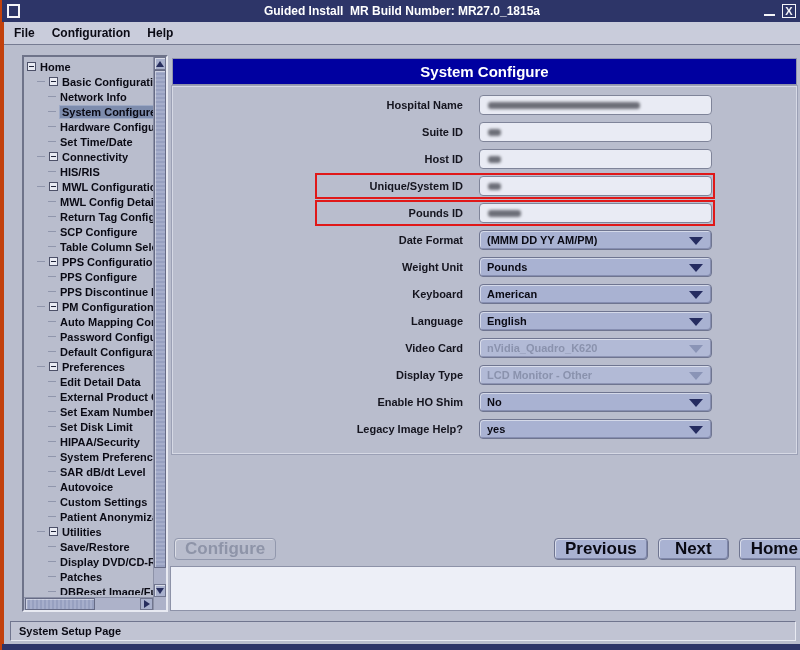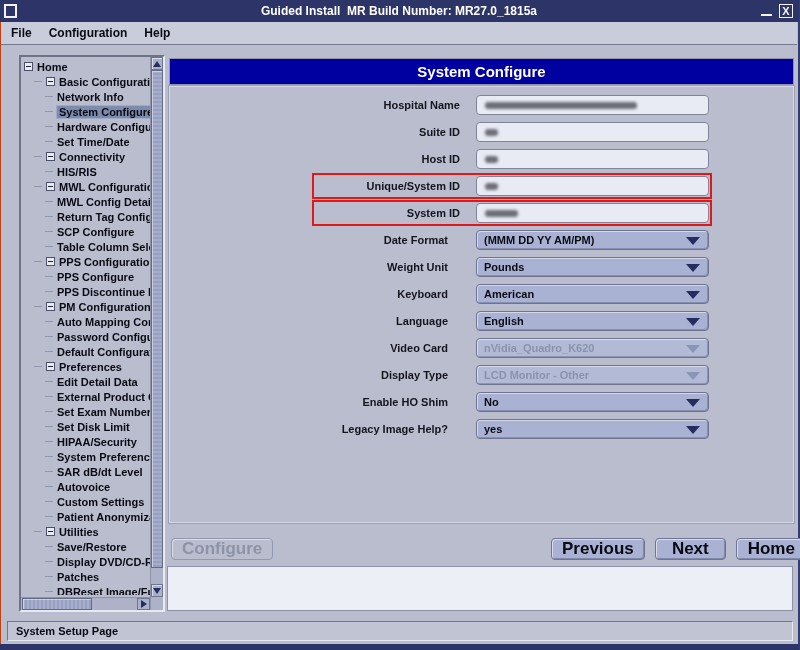--- a/index.html
+++ b/index.html
@@ -2,21 +2,21 @@
 <html><head>
 <meta charset="utf-8">
 <style>
   * { margin:0; padding:0; box-sizing:border-box; }
   html,body { width:800px; height:650px; overflow:hidden; }
   body { font-family:"Liberation Sans", sans-serif; }
 
   .window {
     position:relative; width:800px; height:650px;
     background:#b9bdcd;
-    border-left:1px solid #c2410c; border-right:2px solid #343d6e;
+    border-left:4px solid #c2410c; border-right:2px solid #343d6e;
   }
 
   
   .title-bar {
     position:absolute; top:0; left:-2px; width:800px; height:22px;
     background:#2d3568; display:flex; align-items:center;
     color:#fff;
   }
   .win-menu-icon {
     width:13px; height:14px; border:2px solid #f4f4f8; margin-left:5px; background:#2d3568;
@@ -105,21 +105,21 @@
     border:1px solid #70758e; display:flex; align-items:center; justify-content:center; }
 
   
   .form-header {
     position:absolute; left:168px; top:13px; width:625px; height:27px;
     background:#0000a0; color:#ffffff; font-size:15px; font-weight:bold;
     display:flex; align-items:center; justify-content:center;
     border:1px solid #8f94ab;
   }
   .form-body {
-    position:absolute; left:168px; top:41px; width:625px; height:437px;
+    position:absolute; left:168px; top:41px; width:625px; height:368px;
     background:#b9bdcd; border:1px solid #d6d9e5; box-shadow:0 0 0 1px #9ba0b5;
   }
   .form-rows { padding-top:5px; }
   .form-row {
     display:flex; align-items:center; margin-left:142px; width:400px;
     border:2px solid transparent; padding:1px; margin-bottom:1px;
   }
   .form-row.highlighted { border-color:#e01818;align-items:center; }
   .flabel {
     flex:1; text-align:right; margin-right:16px;
@@ -132,21 +132,20 @@
   }
   .smudge {
     display:inline-block; height:7px; background:#4d4f58; border-radius:3px;
     filter:blur(1.6px); opacity:.8;
   }
   .dropdown {
     flex:none; width:233px; height:20px; background:#a9b2d2;
     border:1px solid #6f7590; border-radius:4px; position:relative;
     display:flex; align-items:center; padding-left:7px;
     box-shadow:inset 1px 1px 0 rgba(255,255,255,.5), inset -1px -1px 0 rgba(30,35,80,.25);
-    margin-left:12px;
   }
   .dval { font-size:11px; font-weight:bold; color:#0a0a14; white-space:nowrap; overflow:hidden; }
   .darrow {
     position:absolute; right:8px; top:6px; width:0; height:0;
     border-left:7px solid transparent; border-right:7px solid transparent;
     border-top:8px solid #252c60;
   }
   .dropdown.disabled { background:#b2bad6; }
   .dropdown.disabled .dval { color:#8a92ad; }
   .dropdown.disabled .darrow { border-top-color:#8a94b6; }
@@ -397,21 +396,21 @@
               <span class="smudge" style="width: 13px;"></span>
             </div>
           </div>
           <div class="form-row highlighted">
             <span class="flabel">Unique/System ID</span>
             <div class="tfield">
               <span class="smudge" style="width: 13px;"></span>
             </div>
           </div>
           <div class="form-row highlighted">
-            <span class="flabel">System ID</span>
+            <span class="flabel">Pounds ID</span>
             <div class="tfield">
               <span class="smudge" style="width: 33px;"></span>
             </div>
           </div>
           <div class="form-row">
             <span class="flabel">Date Format</span>
             <div class="dropdown">
               <span class="dval">(MMM DD YY AM/PM)</span>
               <span class="darrow"></span>
             </div>

